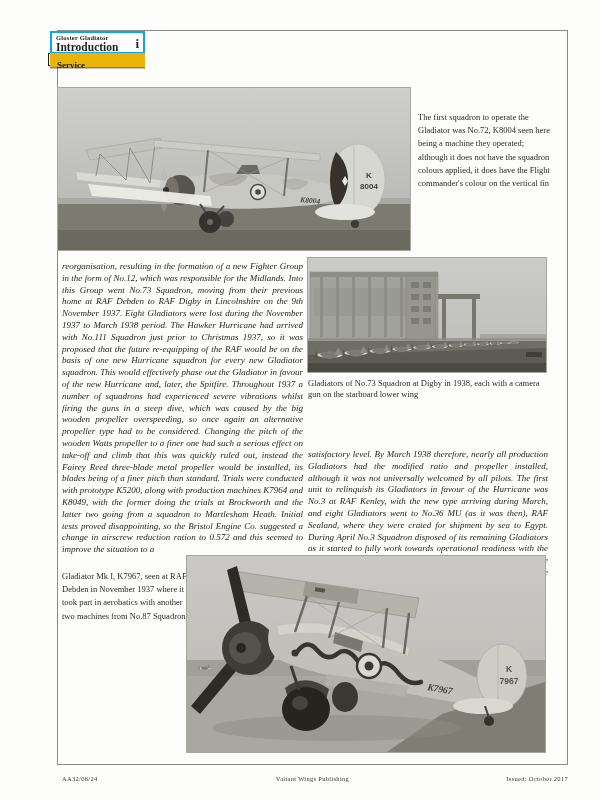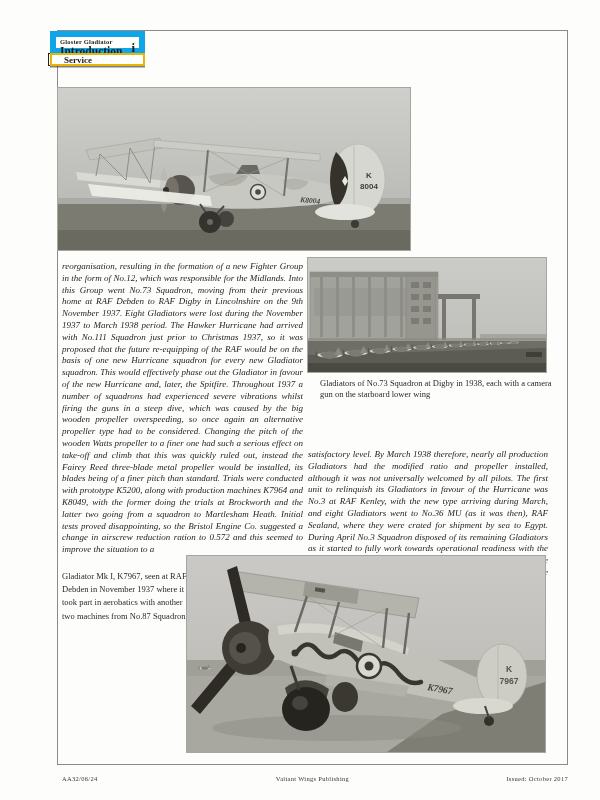--- a/index.html
+++ b/index.html
@@ -5,38 +5,38 @@
   html,body{margin:0;padding:0;background:#e8e8e6;}
   .sheet{
     position:relative;width:600px;height:800px;background:#fdfdfc;
     font-family:"Liberation Serif",serif;color:#1f1e1b;overflow:hidden;
     margin:0 auto;
   }
   .abs{position:absolute;}
   
   .page-frame{left:57px;top:30px;width:509px;height:733px;border:1.5px solid #8a8a86;}
   
-  .intro-box{left:50px;top:31px;width:95px;height:23px;background:#fff;border:6px solid #0ea5e9;padding:1px 4px;box-sizing:border-box;z-index:3;}
+  .intro-box{left:50px;top:31px;width:95px;height:23px;background:#fff;border:2px solid #0ea5e9;padding:1px 4px;box-sizing:border-box;z-index:3;}
   .series-title{font-size:6.5px;font-weight:bold;letter-spacing:.2px;line-height:7px;}
   .section-title{font-size:11.5px;font-weight:bold;line-height:12px;}
   .info-i{position:absolute;right:4px;top:3px;font-size:13px;font-weight:bold;}
   .num-cell{left:24px;top:53px;width:26px;height:13px;background:#fff;border:1px solid #23211e;border-right:none;box-sizing:border-box;
     font-size:11px;text-align:center;padding-right:3px;line-height:12px;z-index:3;margin-left:24px;}
-  .chapter-cell{left:50px;top:53px;width:95px;height:13px;background:#fff;border:2px solid #eab308;box-sizing:border-box;
-    font-size:9px;font-weight:600;padding-left:12px;line-height:11px;z-index:3;box-shadow:0 1.5px 0 rgba(30,28,25,.55);}
+  .chapter-cell{left:50px;top:53px;width:95px;height:13px;background:#fff;border:7px solid #eab308;box-sizing:border-box;
+    font-size:9px;font-weight:600;padding-left:0;line-height:11px;z-index:3;box-shadow:0 1.5px 0 rgba(30,28,25,.55);}
   
   .photo{background:#c4c4c0;outline:1px solid #a6a6a0;}
   .photo svg{display:block;}
   .photo-top{left:58px;top:88px;width:352px;height:162px;}
   .photo-mid{left:308px;top:258px;width:238px;height:114px;}
   .photo-bottom{left:187px;top:556px;width:358px;height:196px;}
   
   .caption{font-size:8.5px;color:#2a2926;line-height:13.2px;}
   .caption-top{left:418px;top:111px;width:138px;}
-  .caption-mid{left:308px;top:378px;width:240px;line-height:10.5px;margin-left:12px;}
+  .caption-mid{left:308px;top:378px;width:240px;line-height:10.5px;}
   .caption-bottom{left:62px;top:570px;width:128px;}
   
   .bodycol{font-size:9px;line-height:11.8px;text-align:justify;font-style:italic;}
   .col-left{left:62px;top:261px;width:241px;height:286px;}
   .col-right{left:308px;top:425px;width:240px;height:145px;margin-top:24px;}
   
   .footer{font-size:6.5px;color:#3a3936;letter-spacing:.3px;}
   .footer-left{left:62px;top:775px;}
   .footer-center{left:57px;top:775px;width:511px;text-align:center;}
   .footer-right{left:57px;top:775px;width:511px;text-align:right;}
@@ -117,20 +117,21 @@
       </g>
 
       <line x1="142" y1="116" x2="151" y2="129" stroke="#4c4a45" stroke-width="2"></line>
       <line x1="166" y1="118" x2="156" y2="129" stroke="#4c4a45" stroke-width="2"></line>
       <circle cx="168" cy="131" r="8" fill="#45433d"></circle>
       <circle cx="152" cy="134" r="11" fill="#35332e"></circle>
       <circle cx="152" cy="134" r="3" fill="#6a6862"></circle>
     </svg>
   </div>
 
+  <div class="abs caption caption-top">The first squadron to operate the Gladiator was No.72, K8004 seen here being a machine they operated; although it does not have the squadron colours applied, it does have the Flight commander's colour on the vertical fin</div>
 
   <div class="abs bodycol col-left">reorganisation, resulting in the formation of a new Fighter Group in the form of No.12, which was responsible for the Midlands. Into this Group went No.73 Squadron, moving from their previous home at RAF Debden to RAF Digby in Lincolnshire on the 9th November 1937. Eight Gladiators were lost during the November 1937 to March 1938 period. The Hawker Hurricane had arrived with No.111 Squadron just prior to Christmas 1937, so it was proposed that the future re-equipping of the RAF would be on the basis of one new Hurricane squadron for every new Gladiator squadron. This would effectively phase out the Gladiator in favour of the new Hurricane and, later, the Spitfire. Throughout 1937 a number of squadrons had experienced severe vibrations whilst firing the guns in a steep dive, which was caused by the big wooden propeller overspeeding, so once again an alternative propeller type had to be considered. Changing the pitch of the wooden Watts propeller to a finer one had such a serious effect on take-off and climb that this was quickly ruled out, instead the Fairey Reed three-blade metal propeller would be installed, its blades being of a finer pitch than standard. Trials were conducted with prototype K5200, along with production machines K7964 and K8049, with the former doing the trials at Brockworth and the latter two going from a squadron to Martlesham Heath. Initial tests proved disappointing, so the Bristol Engine Co. suggested a change in airscrew reduction ration to 0.572 and this seemed to improve the situation to a</div>
 
   <div class="abs photo photo-mid">
     <svg width="238" height="114" viewBox="0 0 238 114" xmlns="http://www.w3.org/2000/svg">
       <defs>
         <linearGradient id="sky2" x1="0" y1="0" x2="0" y2="1">
           <stop offset="0" stop-color="#cbcbc7"></stop>
             <stop offset="1" stop-color="#bbbbb7"></stop>
         </linearGradient>

